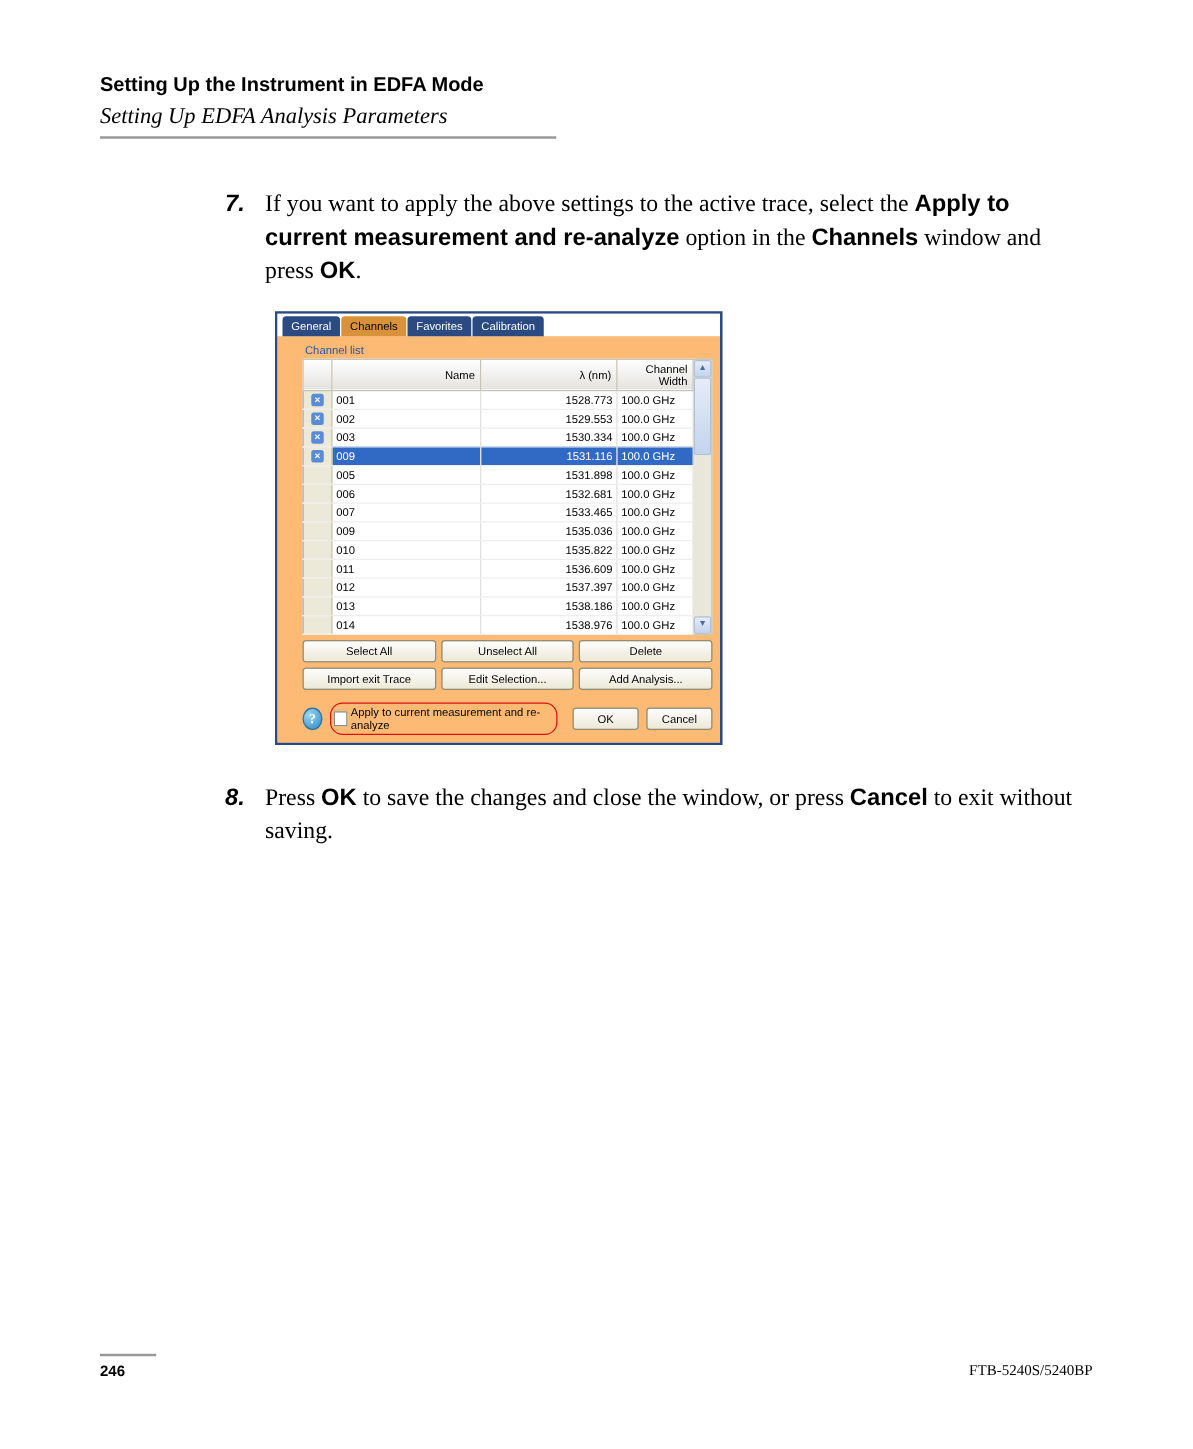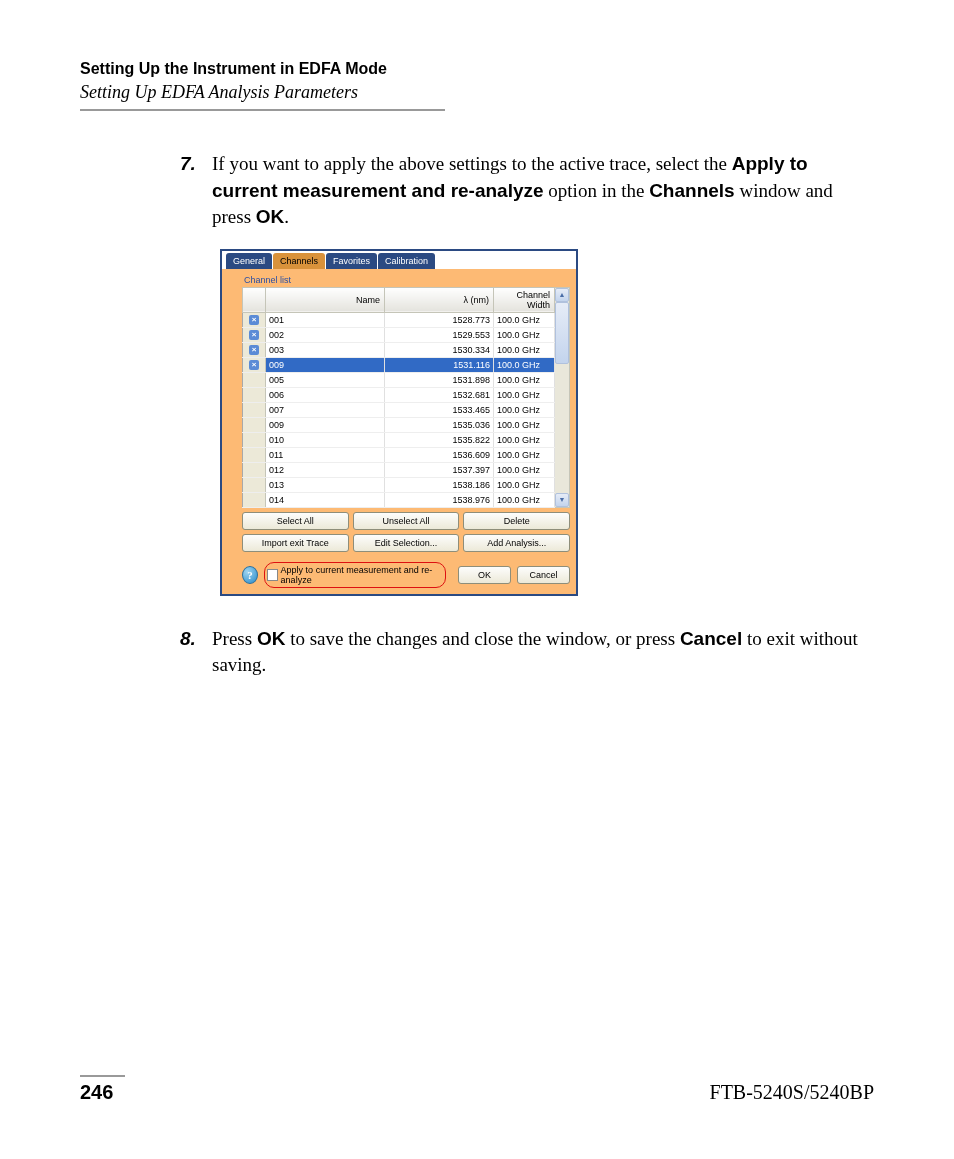--- a/index.html
+++ b/index.html
@@ -241,21 +241,21 @@
     cursor: default;
   }
   .page-footer {
     position: absolute;
     left: 80px;
     right: 80px;
     bottom: 55px;
     display: flex;
     align-items: flex-end;
     justify-content: space-between;
-    font-size: 20px;
+    font-size: 12px;
   }
   .page-footer .rule {
     position: absolute;
     top: -6px;
     left: 0;
     width: 45px;
     height: 2px;
     background: #999;
   }
   .page-num {

